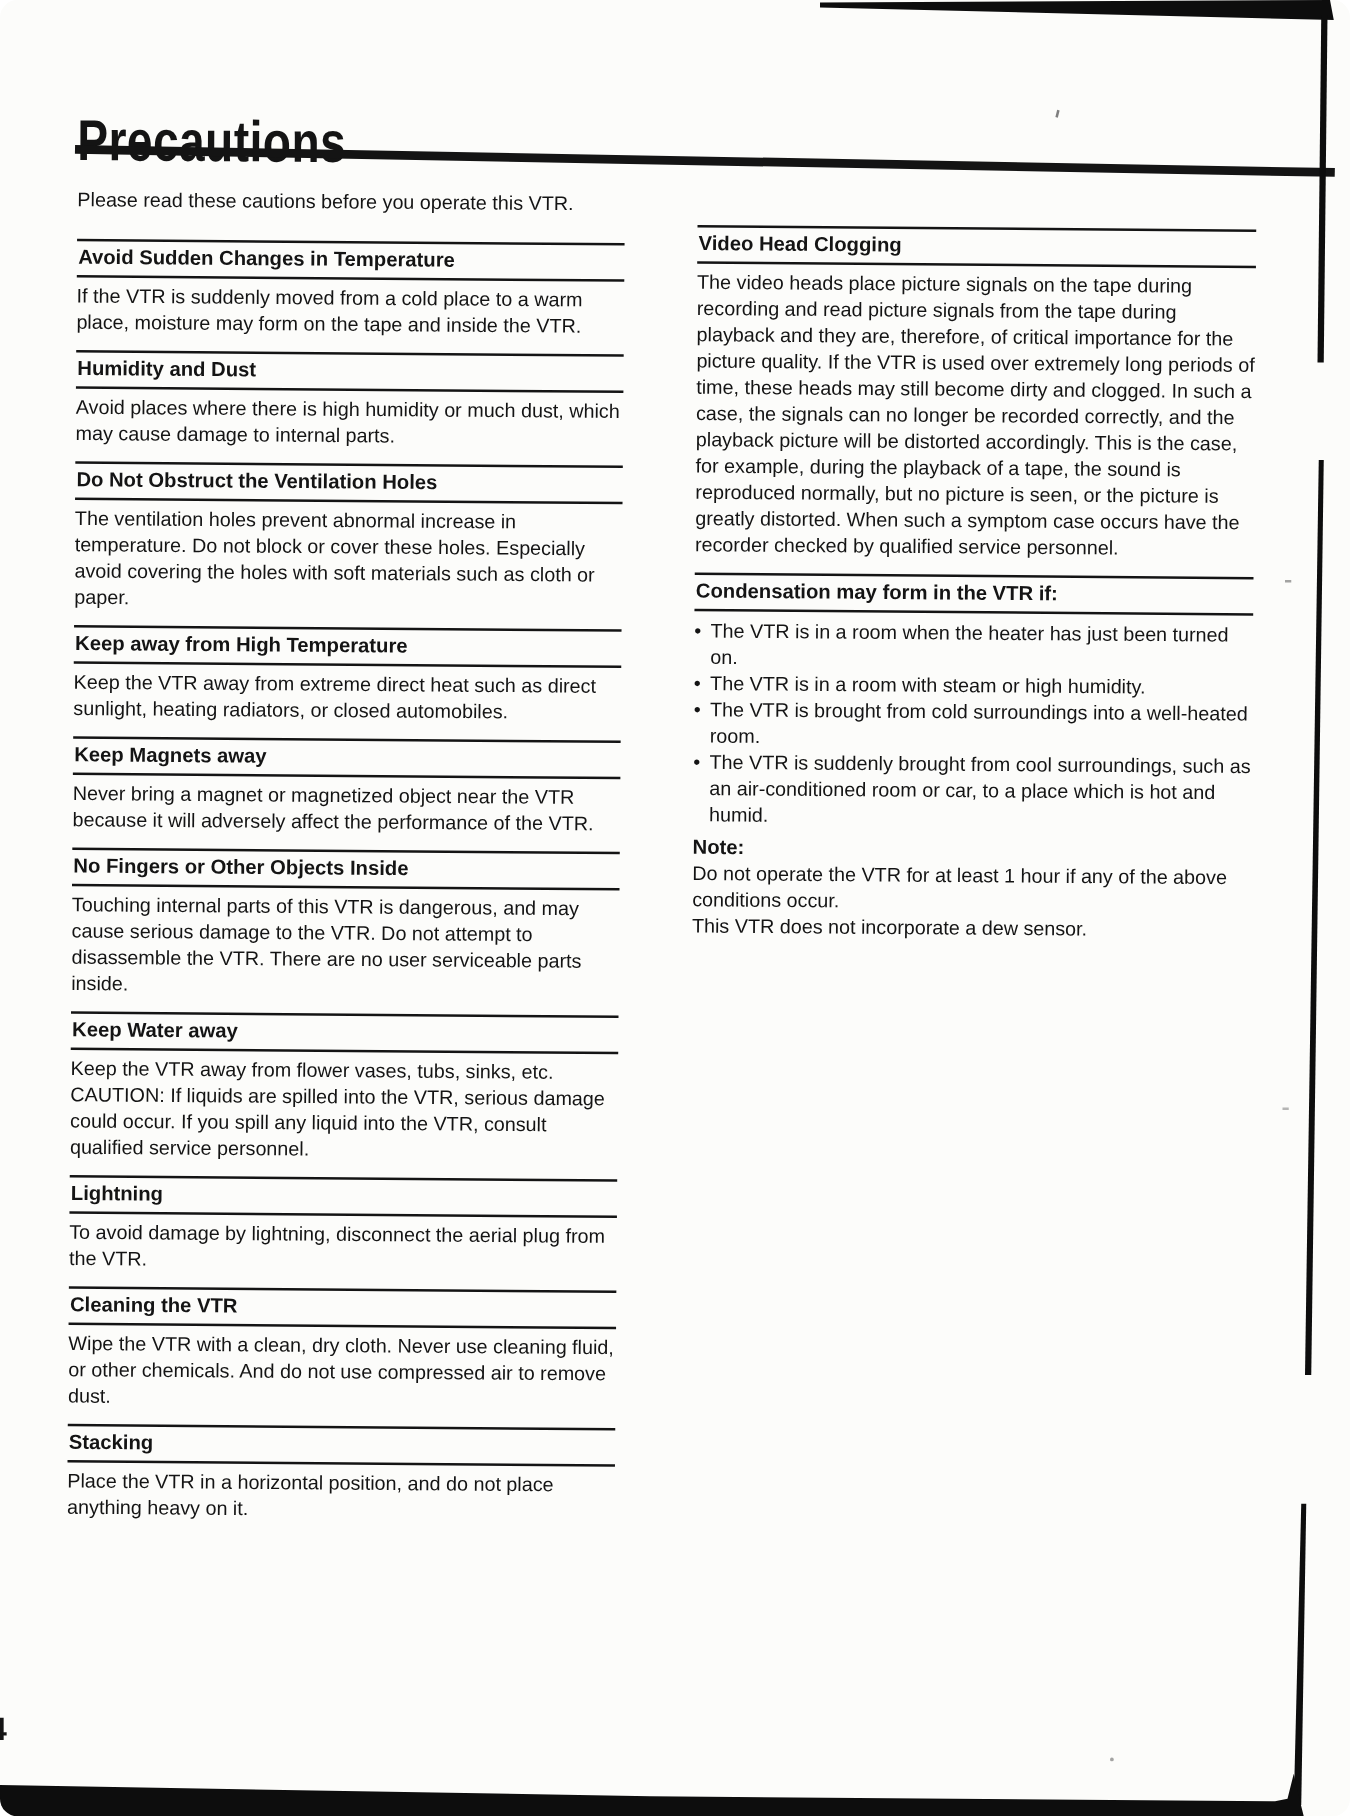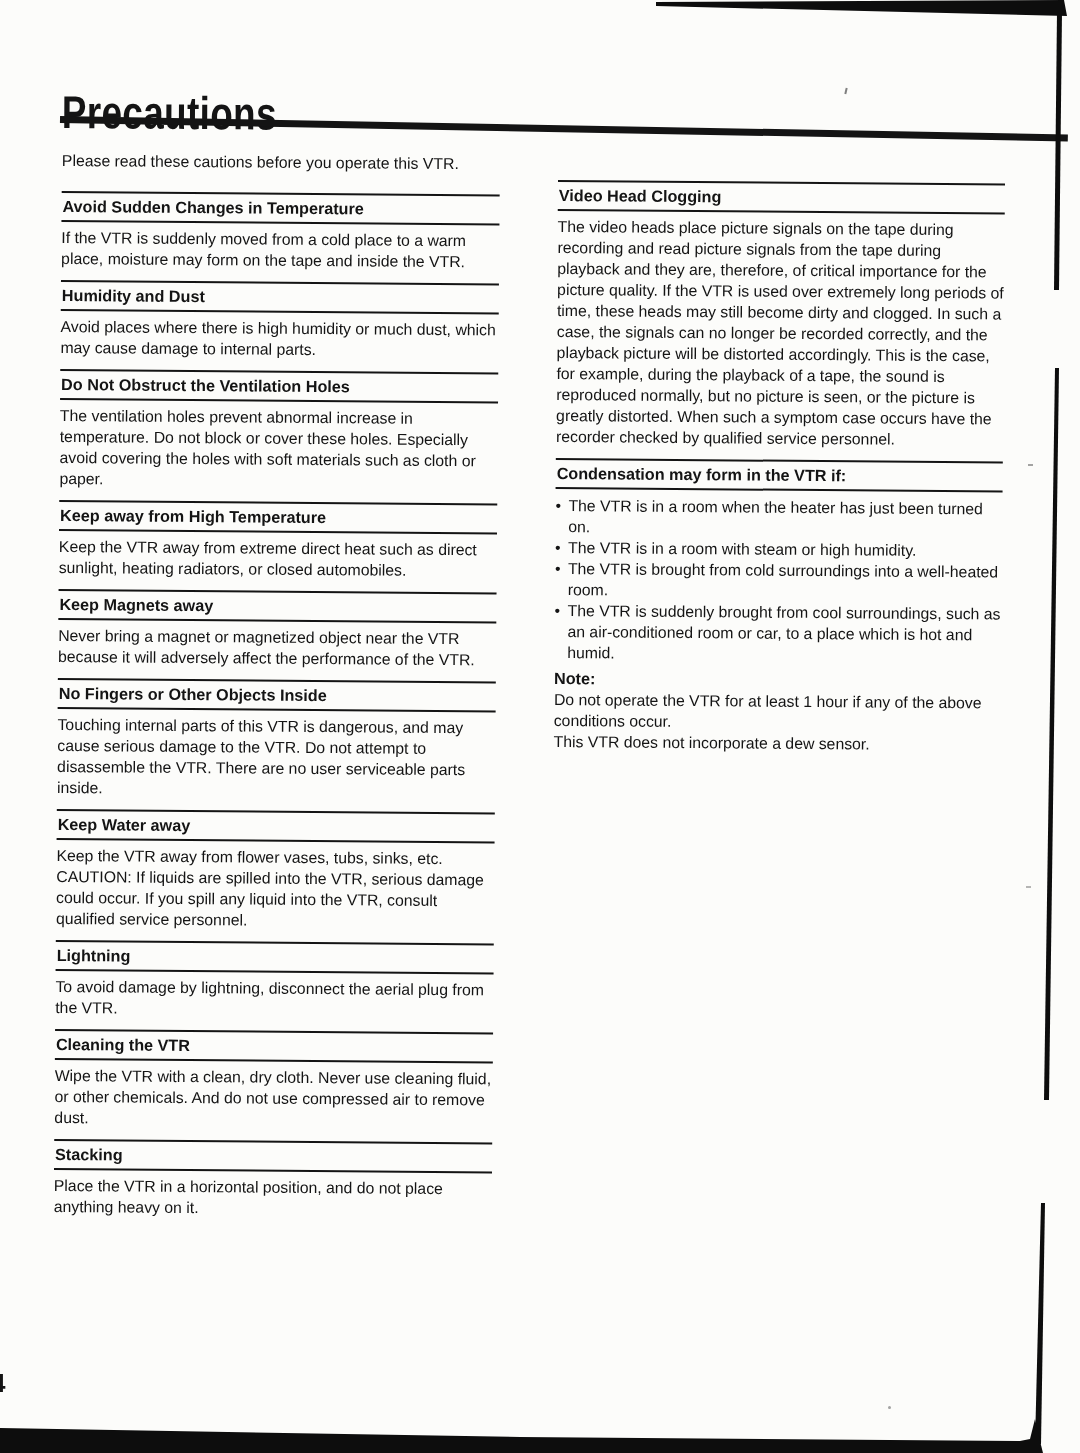--- a/index.html
+++ b/index.html
@@ -1,20 +1,21 @@
 <!DOCTYPE html>
 <html style="--ink: #141414; --paper: #fcfcfa;"><head>
 <meta charset="utf-8">
 <style>
   :root { --ink:#141414; --paper:#fcfcfa; }
   html,body { margin:0; padding:0; background:#ffffff; }
   .page {
     position:relative; width:1080px; height:1453px; overflow:hidden;
     background:var(--paper); color:var(--ink);
     font-family:"Liberation Sans", sans-serif;
+    border-radius:14px;
   }
   .page-title {
     position:absolute; left:62px; top:58px;
     font-size:46px; font-weight:bold; line-height:1;
     transform:scaleX(0.80) rotate(0.35deg); transform-origin:0 0;
     letter-spacing:0.5px;
   }
   .title-rule {
     position:absolute; left:60px; top:116px; width:1008px; height:7px;
     background:var(--ink);

